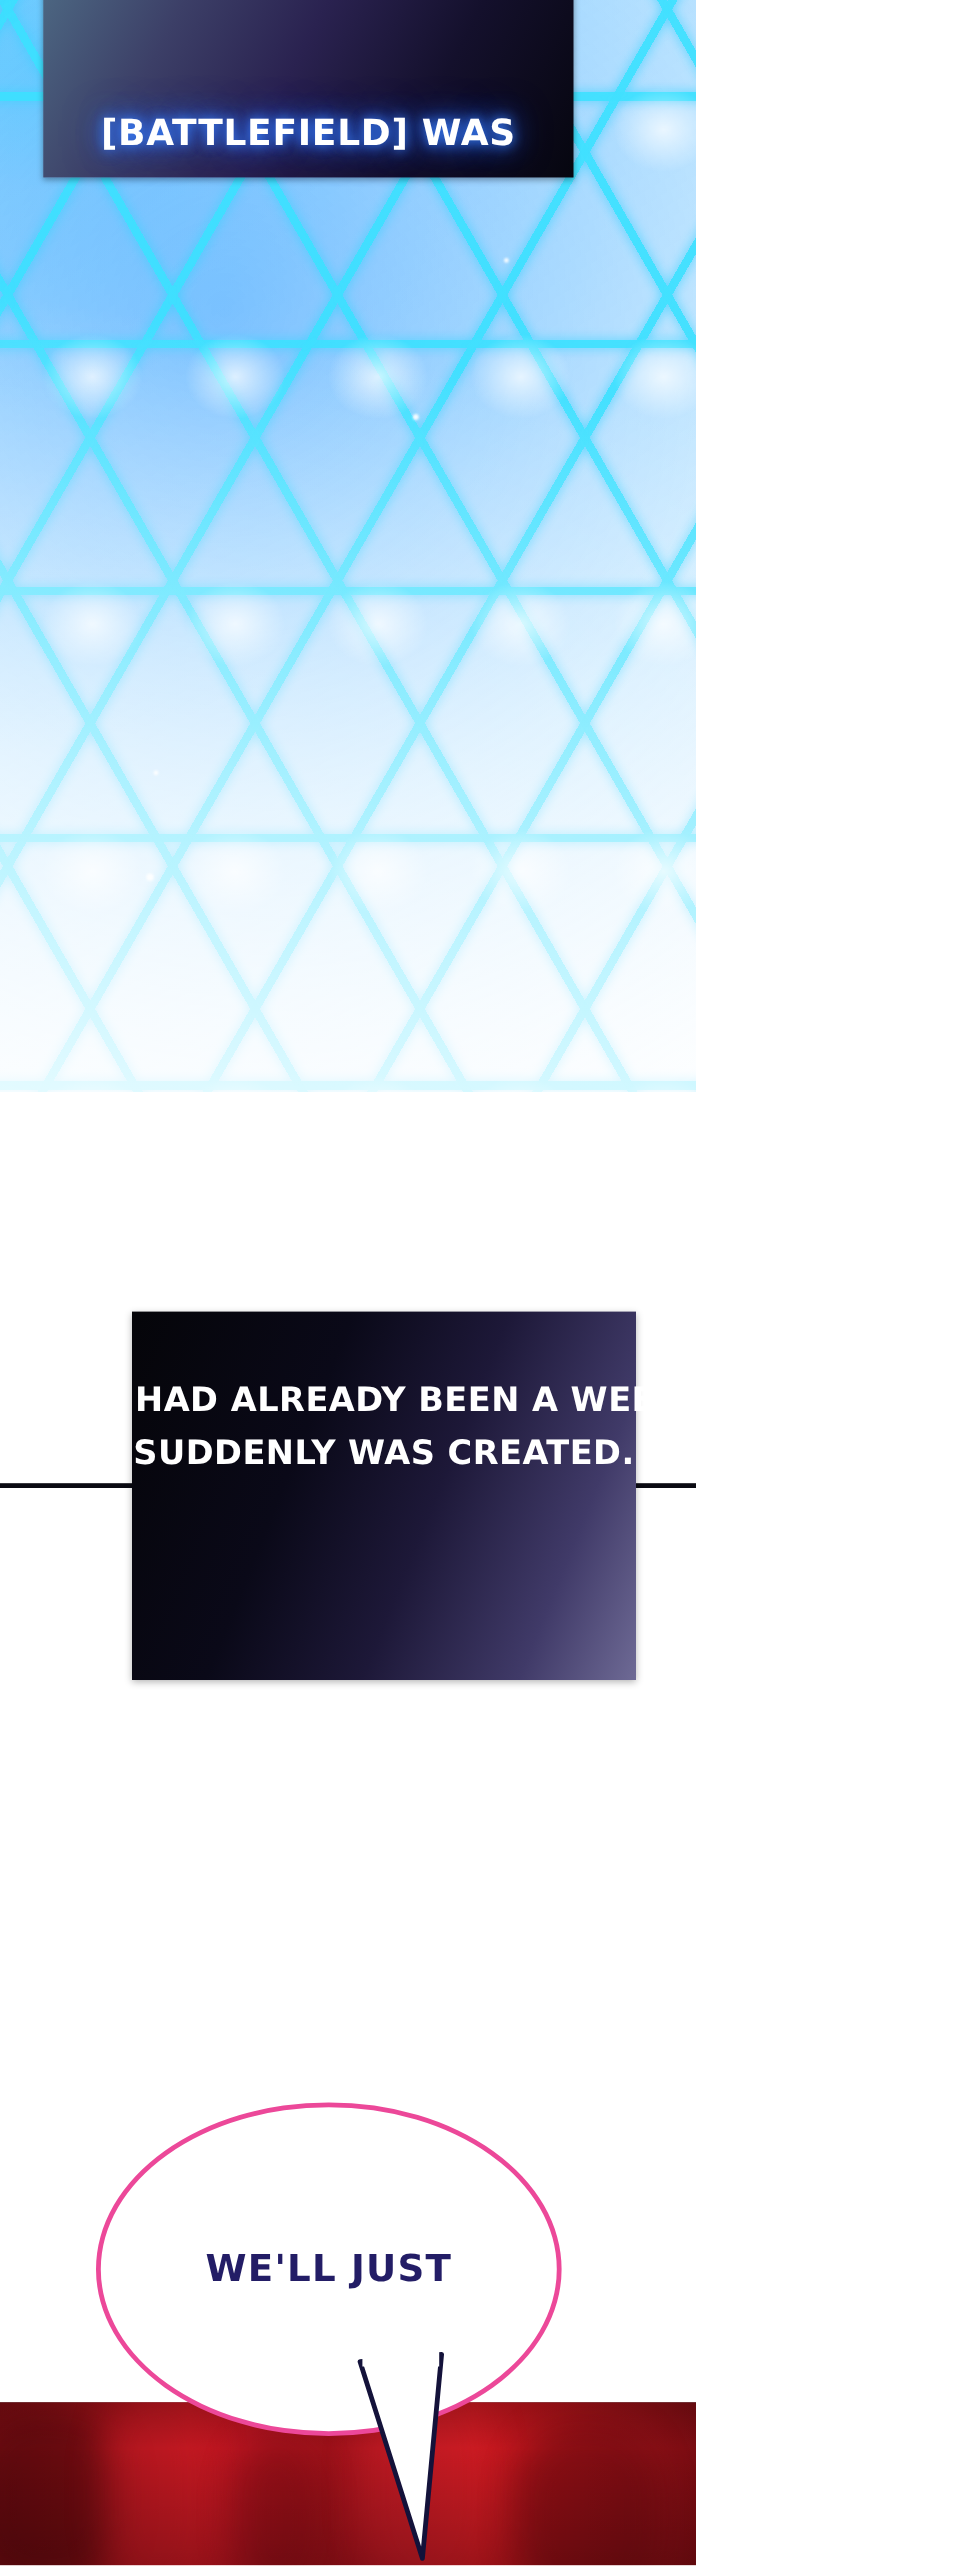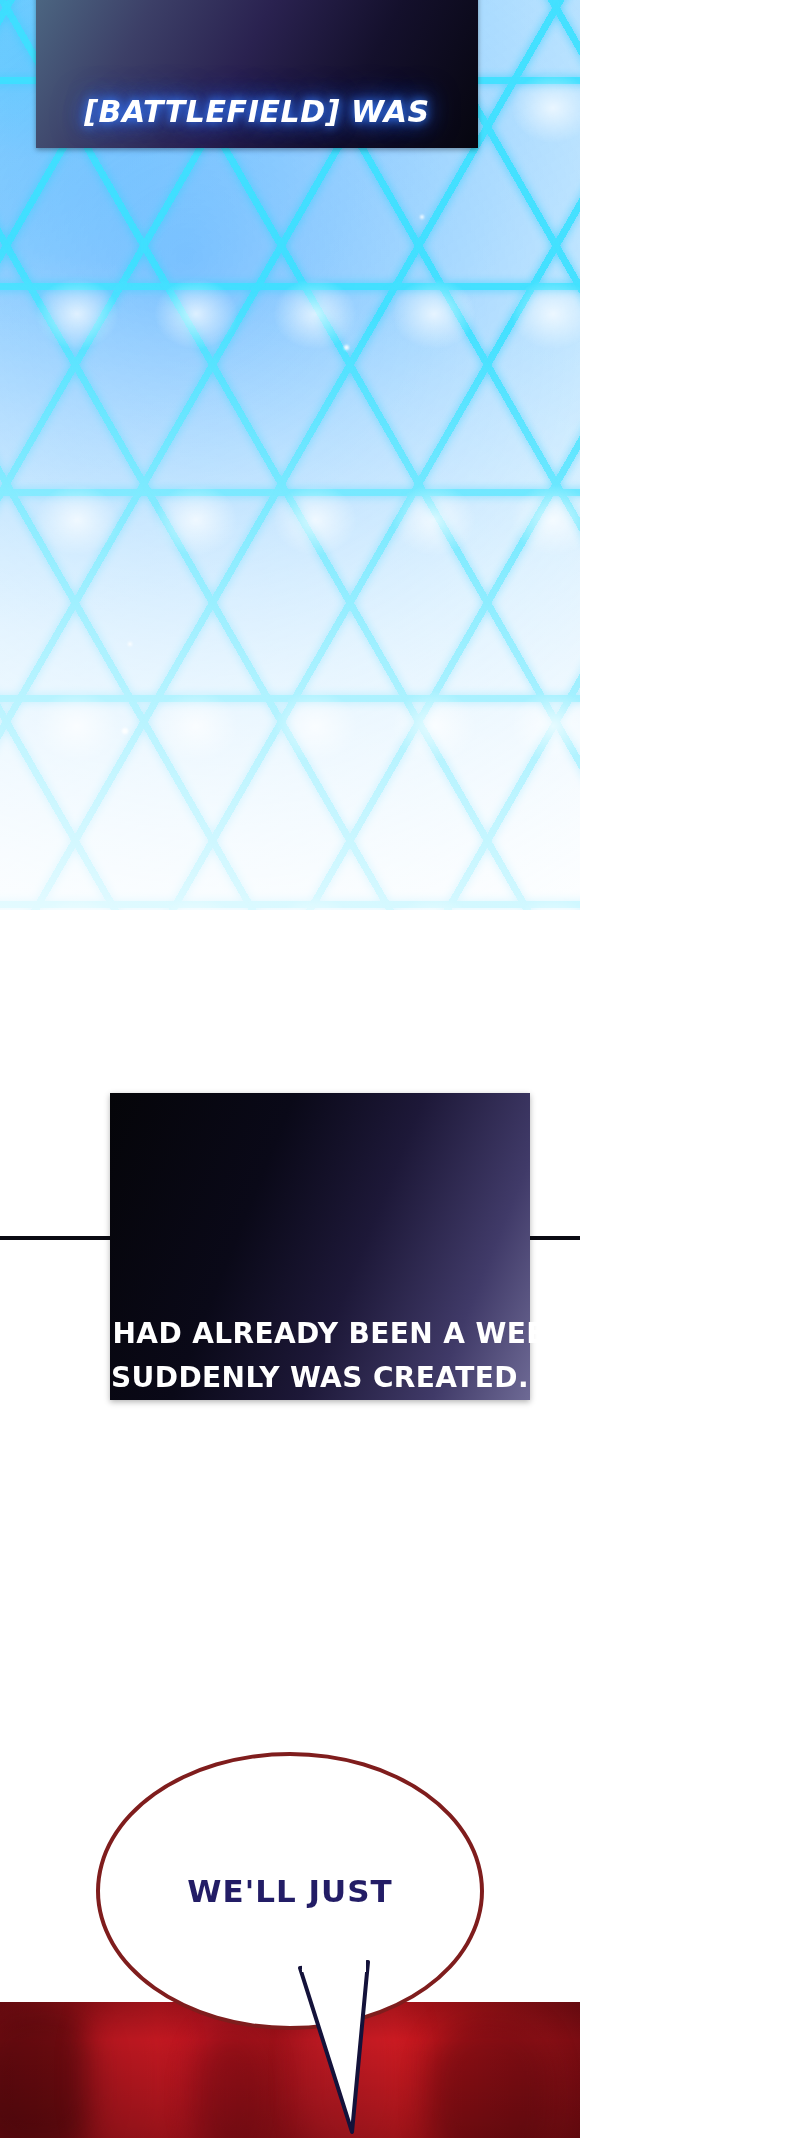--- a/index.html
+++ b/index.html
@@ -113,38 +113,37 @@
     color:#ffffff;
     font-family:"DejaVu Sans", sans-serif;
     font-weight:700;
     font-size:30px;
     line-height:44px;
     letter-spacing:.6px;
     text-align:center;
     white-space:nowrap;
   }
   .narr-top .ln.em{
-    font-style:italic;
     text-shadow:
       0 0 10px rgba(60,130,255,.95),
       0 0 20px rgba(40,110,255,.8),
       0 0 32px rgba(30,90,255,.6);
   }
 
   
   .narr-mid{
     position:absolute;
     left:110px; top:1093px;
     width:420px; height:307px;
     background:linear-gradient(112deg,#050509 0%,#0a0918 34%,#1d1838 58%,#403a68 82%,#6e6a95 100%);
     box-shadow:0 2px 6px rgba(0,0,0,.3);
     display:flex;
     flex-direction:column;
     align-items:center;
-    justify-content:flex-end;
+    justify-content:flex-start;
     padding-top:52px;
     box-sizing:border-box;
   }
   .narr-mid .ln{
     color:#ffffff;
     font-family:"DejaVu Sans", sans-serif;
     font-weight:700;
     font-size:28px;
     line-height:44px;
     letter-spacing:.4px;
@@ -184,25 +183,25 @@
   .red-topline{
     position:absolute;
     left:0; top:2002px;
     width:580px; height:5px;
     background:#0a0a10;
   }
 
   
   .bubble{
     position:absolute;
-    left:96px; top:1752px;
+    left:80px; top:1752px;
     width:388px; height:278px;
     border-radius:50%;
     background:#ffffff;
-    border:4px solid #7f1d1d;
+    border:4px solid #ec4899;
     box-sizing:border-box;
     display:flex;
     flex-direction:column;
     align-items:center;
     justify-content:center;
     z-index:6;
   }
   .bubble .ln{
     color:#231d66;
     font-family:"DejaVu Sans", sans-serif;

